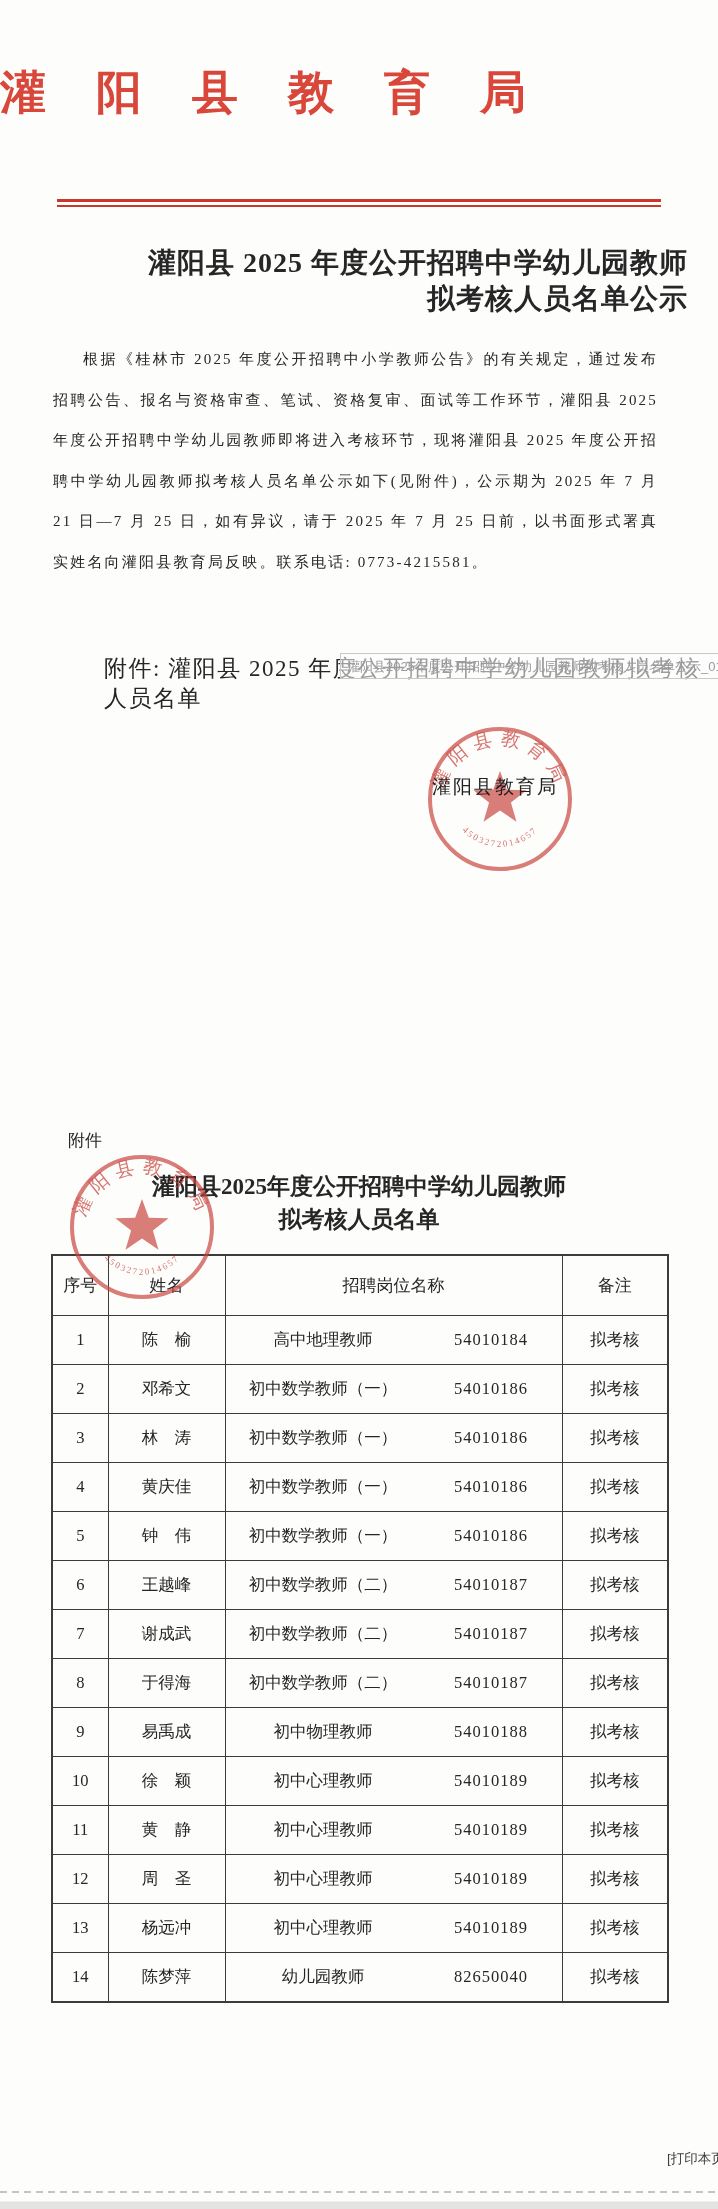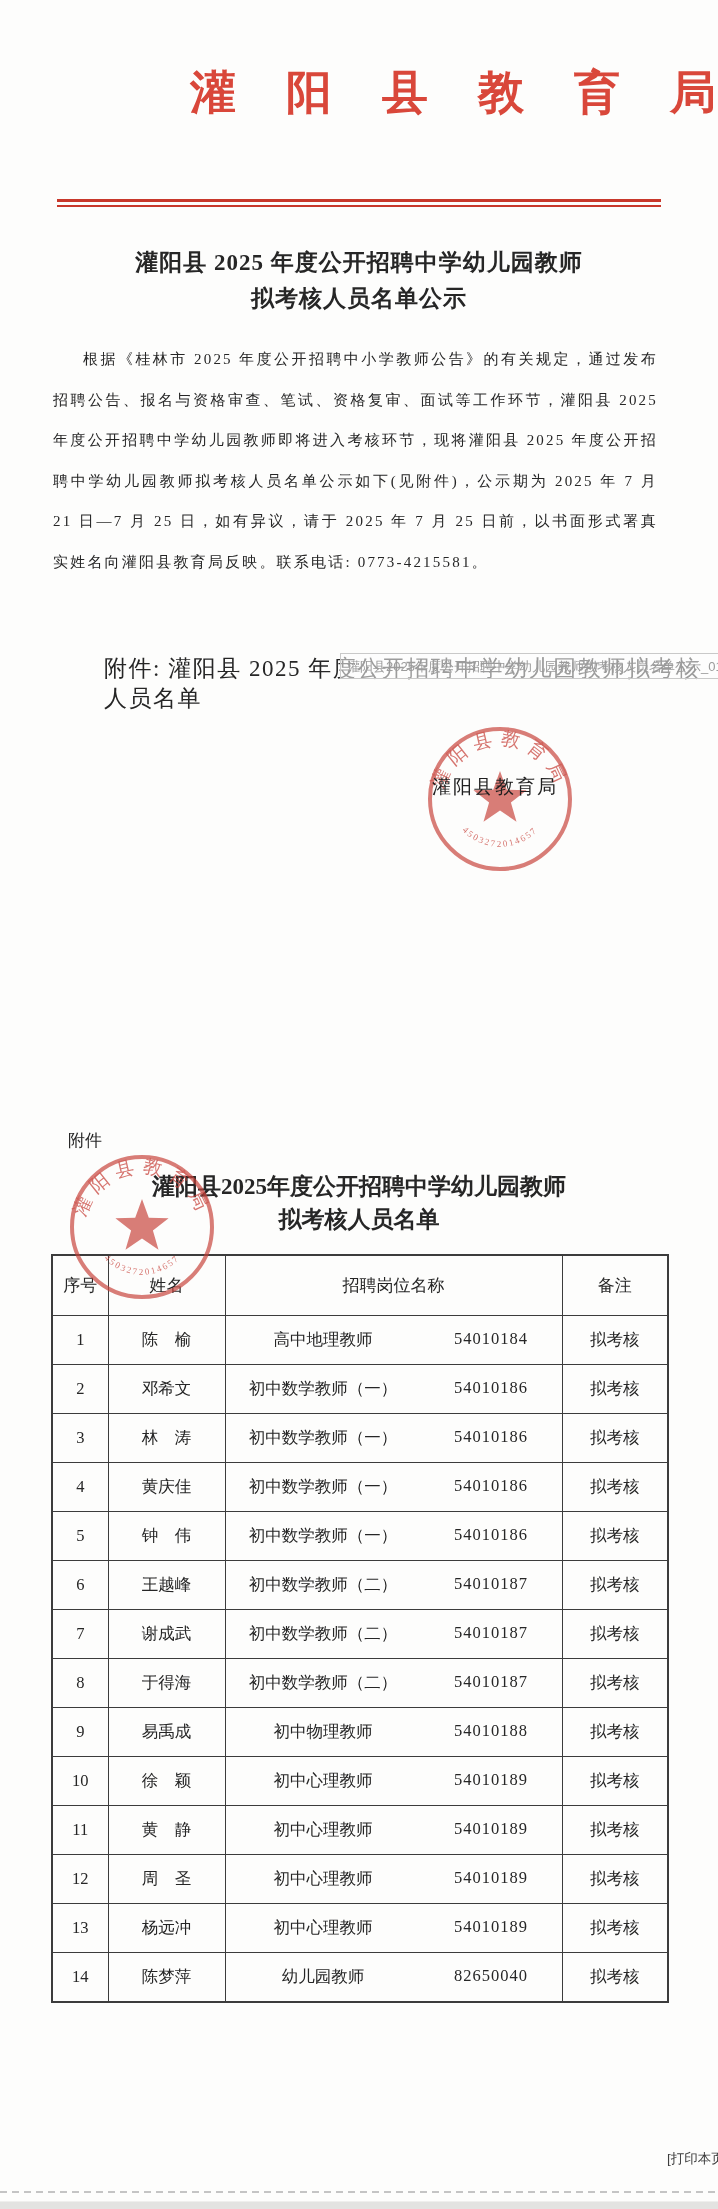--- a/index.html
+++ b/index.html
@@ -8,37 +8,37 @@
     width:718px;height:2209px;
     margin:0 auto;
     background:#fdfdfc;
     overflow:hidden;
     font-family:"Liberation Serif","DejaVu Serif",serif;
     color:#262626;
   }
   
   .org-header{
     padding-top:66px;
-    text-align:right;
+    text-align:left;
     font-size:46px;line-height:54px;
     font-weight:700;
     color:#d9473a;
     letter-spacing:2px;
   }
   .red-rule{
     width:604px;height:3px;
     margin:79px auto 0;
     border-top:3px solid #c8382b;
     border-bottom:2px solid #c8382b;
   }
   
   .doc-title{
     margin:38px 30px 0;
-    text-align:center;
-    font-size:23px;line-height:36px;
+    text-align:right;
+    font-size:28px;line-height:36px;
     font-weight:700;
     letter-spacing:1px;
     font-family:Liberation Serif, serif;
   }
   
   .body-par{
     margin:22px 60px 0 53px;
     font-size:15px;line-height:40.5px;
     letter-spacing:2.2px;
     text-indent:2em;
@@ -101,21 +101,21 @@
     border:1.5px solid #3c3c3c;
     text-align:center;
     vertical-align:middle;
     padding:0;
     font-weight:400;
   }
   table.roster{border:2px solid #3c3c3c;}
   table.roster th{height:59px;font-size:17px;}
   table.roster td{height:48px;}
   td.c-pos{padding:0;}
-  .pos-wrap{display:flex;width:100%;align-items:flex-start;}
+  .pos-wrap{display:flex;width:100%;align-items:center;}
   .pos-wrap .pos{width:58%;text-align:center;display:inline-block;}
   .pos-wrap .code{width:42%;text-align:center;display:inline-block;letter-spacing:1px;}
   
   .print-link{
     position:absolute;left:667px;top:2150px;
     width:51px;height:20px;overflow:hidden;
     white-space:nowrap;
     font-family:"Liberation Sans","DejaVu Sans",sans-serif;
     font-size:13.5px;color:#3d3d3d;
   }

